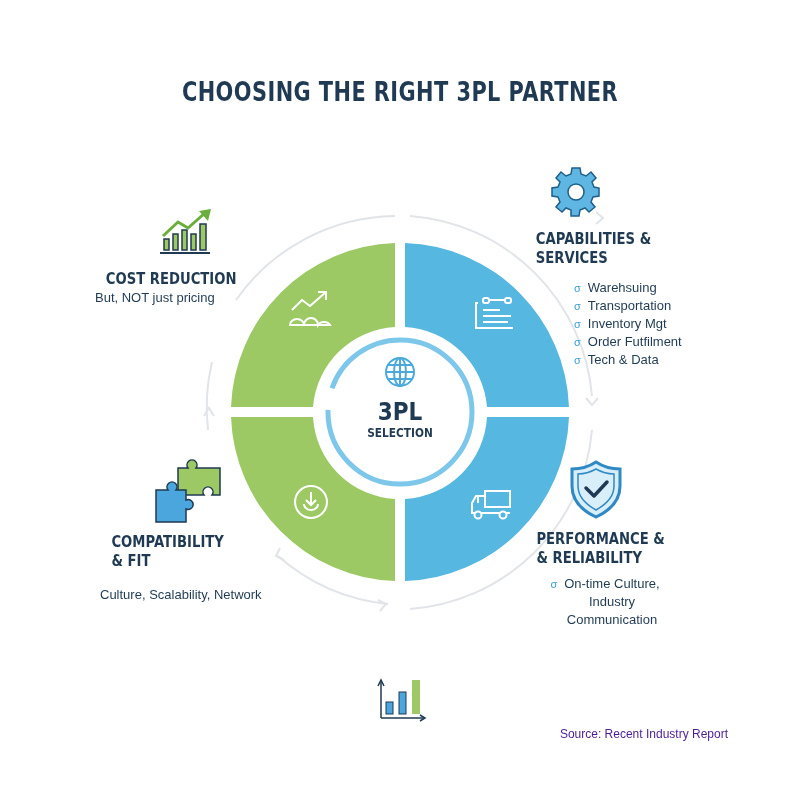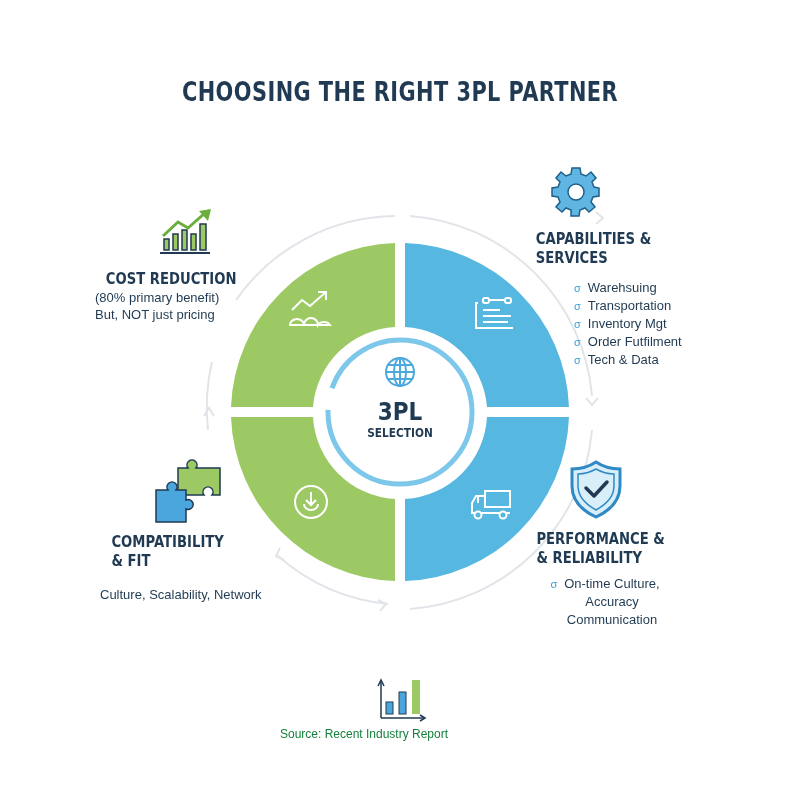--- a/index.html
+++ b/index.html
@@ -8,21 +8,21 @@
   svg.wheel{position:absolute;left:0;top:0;}
   .block{position:absolute;text-align:left;}
   .head{font-family:"DejaVu Sans","Liberation Sans",sans-serif;font-weight:bold;font-size:15px;line-height:19px;color:#1f3a52;transform:scaleX(0.88);transform-origin:center;white-space:nowrap;}
   .sub{font-size:13px;line-height:17px;color:#1f3a52;white-space:nowrap;}
   .list{list-style:none;margin:4px 0 0 0;padding:0;text-align:left;}
   .list li{font-size:13px;line-height:18px;color:#1f3a52;white-space:nowrap;}
   .chk{color:#3b9fd6;font-size:11px;margin-right:7px;display:inline-block;}
   .center-text{position:absolute;left:330px;width:140px;text-align:center;}
   .c1{font-family:"DejaVu Sans","Liberation Sans",sans-serif;font-weight:bold;font-size:24px;color:#1f3a52;top:398px;transform:scaleX(0.9);}
   .c2{font-family:"DejaVu Sans","Liberation Sans",sans-serif;font-weight:bold;font-size:12px;color:#1f3a52;top:426px;transform:scaleX(0.88);}
-  .source{position:absolute;left:0;width:728px;top:727px;text-align:center;font-size:12px;color:#15803d;}
+  .source{position:absolute;left:0;width:728px;top:727px;text-align:right;font-size:12px;color:#4c1d95;}
 </style>
 </head>
 <body>
 
 <div class="title">CHOOSING THE RIGHT 3PL PARTNER</div>
 
 <svg class="wheel" width="800" height="800" viewBox="0 0 800 800">
 
   <g fill="none" stroke="#e1e4e8" stroke-width="2">
     <path d="M 236 300 A 197 197 0 0 1 395 216"></path>
@@ -122,21 +122,20 @@
     <rect x="399" y="692" width="7" height="22" fill="#4aa6dc" stroke="#1f3a52" stroke-width="1"></rect>
     <rect x="412" y="680" width="8" height="34" fill="#9dc965"></rect>
   </g>
 </svg>
 
 <div class="center-text c1">3PL</div>
 <div class="center-text c2">SELECTION</div>
 
 <div class="block" style="left:95px;top:270px;width:180px;">
   <div class="head">COST REDUCTION</div>
-  <div class="sub">(80% primary benefit)</div>
   <div class="sub">But, NOT just pricing</div>
 </div>
 
 <div class="block" style="left:528px;top:230px;width:130px;">
   <div class="head">CAPABILITIES &amp;</div>
   <div class="head">SERVICES</div>
 </div>
 <ul class="list" style="position:absolute;left:574px;top:270px;margin-top:9px;">
   <li><span class="chk">σ</span><span>Warehsuing</span></li>
   <li><span class="chk">σ</span><span>Transportation</span></li>
@@ -150,17 +149,17 @@
   <div class="head">&amp; FIT</div>
   <div class="sub" style="margin-top:15px;">Culture, Scalability, Network</div>
 </div>
 
 <div class="block" style="left:528px;top:530px;width:140px;">
   <div class="head">PERFORMANCE &amp;</div>
   <div class="head">&amp; RELIABILITY</div>
 </div>
 <div style="position:absolute;left:540px;top:575px;width:130px;text-align:center;">
   <div class="sub" style="line-height:18px;"><span class="chk">σ</span><span>On-time Culture,</span></div>
-  <div class="sub" style="line-height:18px;padding-left:14px;">Accuracy</div>
+  <div class="sub" style="line-height:18px;padding-left:14px;">Industry</div>
   <div class="sub" style="line-height:18px;padding-left:14px;">Communication</div>
 </div>
 
 <div class="source">Source: Recent Industry Report</div>
 
 </body></html>

